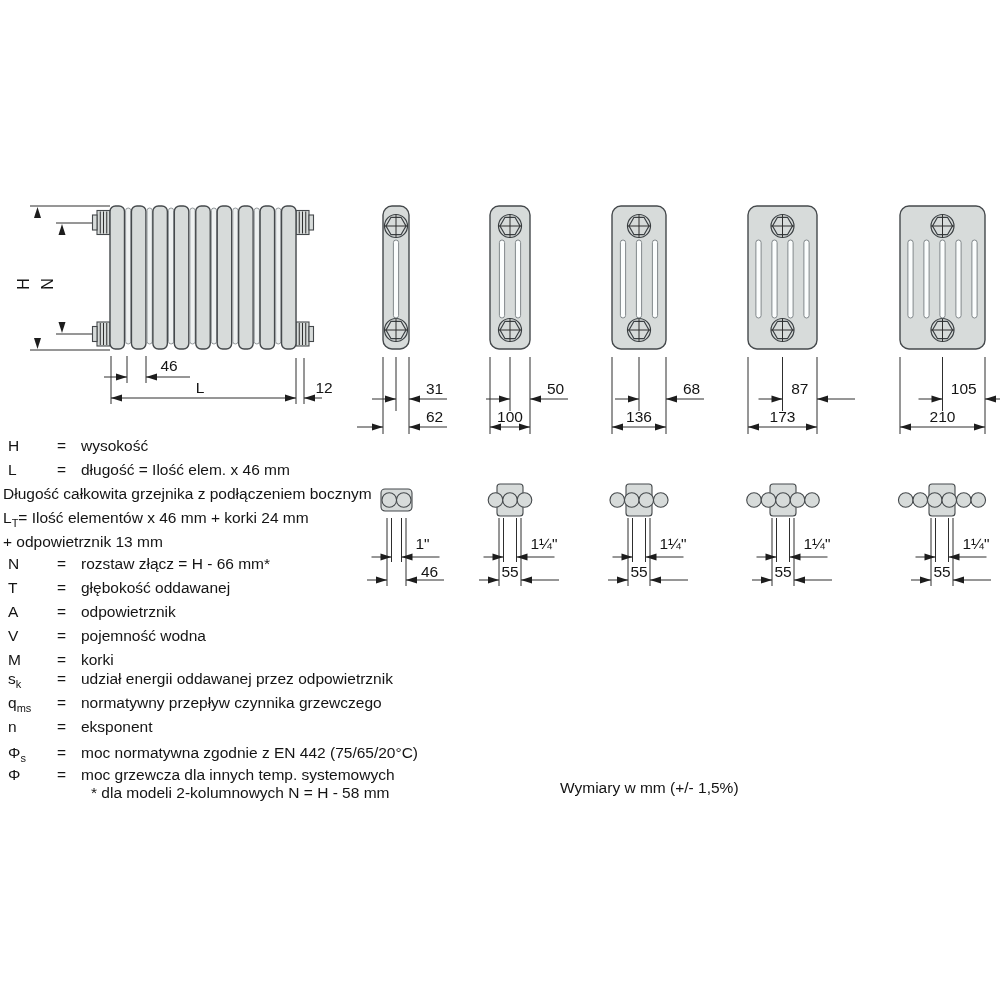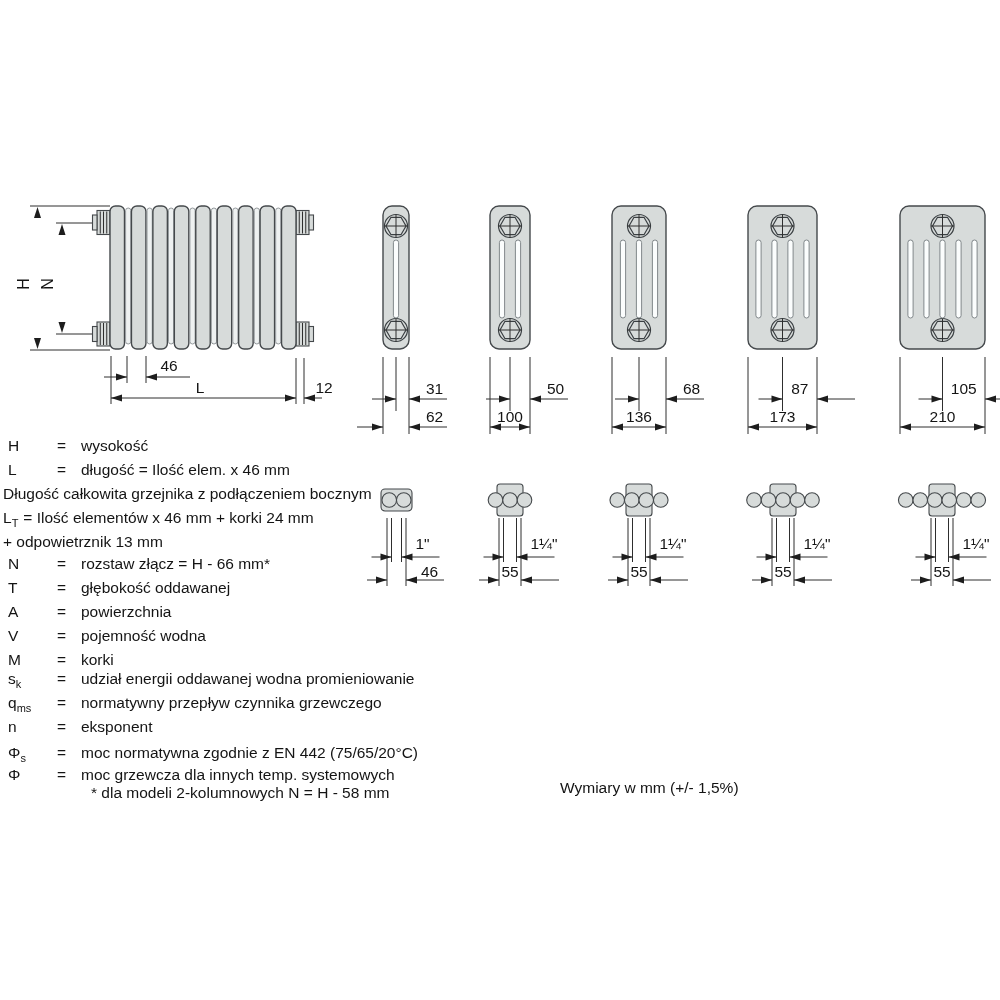--- a/index.html
+++ b/index.html
@@ -340,54 +340,54 @@
       </div>
       <div class="legend-row" style="top: 461px;">
         <span class="sym"><span>L</span></span>
         <span class="eq">=</span>
         <span class="desc">długość = Ilość elem. x 46 mm</span>
       </div>
       <div class="legend-row" style="top: 485px;">
         <span class="plain">Długość całkowita grzejnika z podłączeniem bocznym</span>
       </div>
       <div class="legend-row" style="top: 509px;">
-        <span class="plain"><span>L</span><sub>T</sub><span style="margin-left: 5px;">= Ilość elementów x 46 mm + korki 24 mm</span></span>
+        <span class="plain"><span>L</span><sub>T</sub><span style="">= Ilość elementów x 46 mm + korki 24 mm</span></span>
       </div>
       <div class="legend-row" style="top: 533px;">
         <span class="plain">+ odpowietrznik 13 mm</span>
       </div>
       <div class="legend-row" style="top: 555px;">
         <span class="sym"><span>N</span></span>
         <span class="eq">=</span>
         <span class="desc">rozstaw złącz = H - 66 mm*</span>
       </div>
       <div class="legend-row" style="top: 579px;">
         <span class="sym"><span>T</span></span>
         <span class="eq">=</span>
         <span class="desc">głębokość oddawanej</span>
       </div>
       <div class="legend-row" style="top: 603px;">
         <span class="sym"><span>A</span></span>
         <span class="eq">=</span>
-        <span class="desc">powierzchnia</span>
+        <span class="desc">odpowietrznik</span>
       </div>
       <div class="legend-row" style="top: 627px;">
         <span class="sym"><span>V</span></span>
         <span class="eq">=</span>
         <span class="desc">pojemność wodna</span>
       </div>
       <div class="legend-row" style="top: 651px;">
         <span class="sym"><span>M</span></span>
         <span class="eq">=</span>
         <span class="desc">korki</span>
       </div>
       <div class="legend-row" style="top: 670px;">
         <span class="sym"><span>s</span><sub>k</sub></span>
         <span class="eq">=</span>
-        <span class="desc">udział energii oddawanej wodna promieniowanie</span>
+        <span class="desc">udział energii oddawanej przez odpowietrznik</span>
       </div>
       <div class="legend-row" style="top: 694px;">
         <span class="sym"><span>q</span><sub>ms</sub></span>
         <span class="eq">=</span>
         <span class="desc">normatywny przepływ czynnika grzewczego</span>
       </div>
       <div class="legend-row" style="top: 718px;">
         <span class="sym"><span>n</span></span>
         <span class="eq">=</span>
         <span class="desc">eksponent</span>

